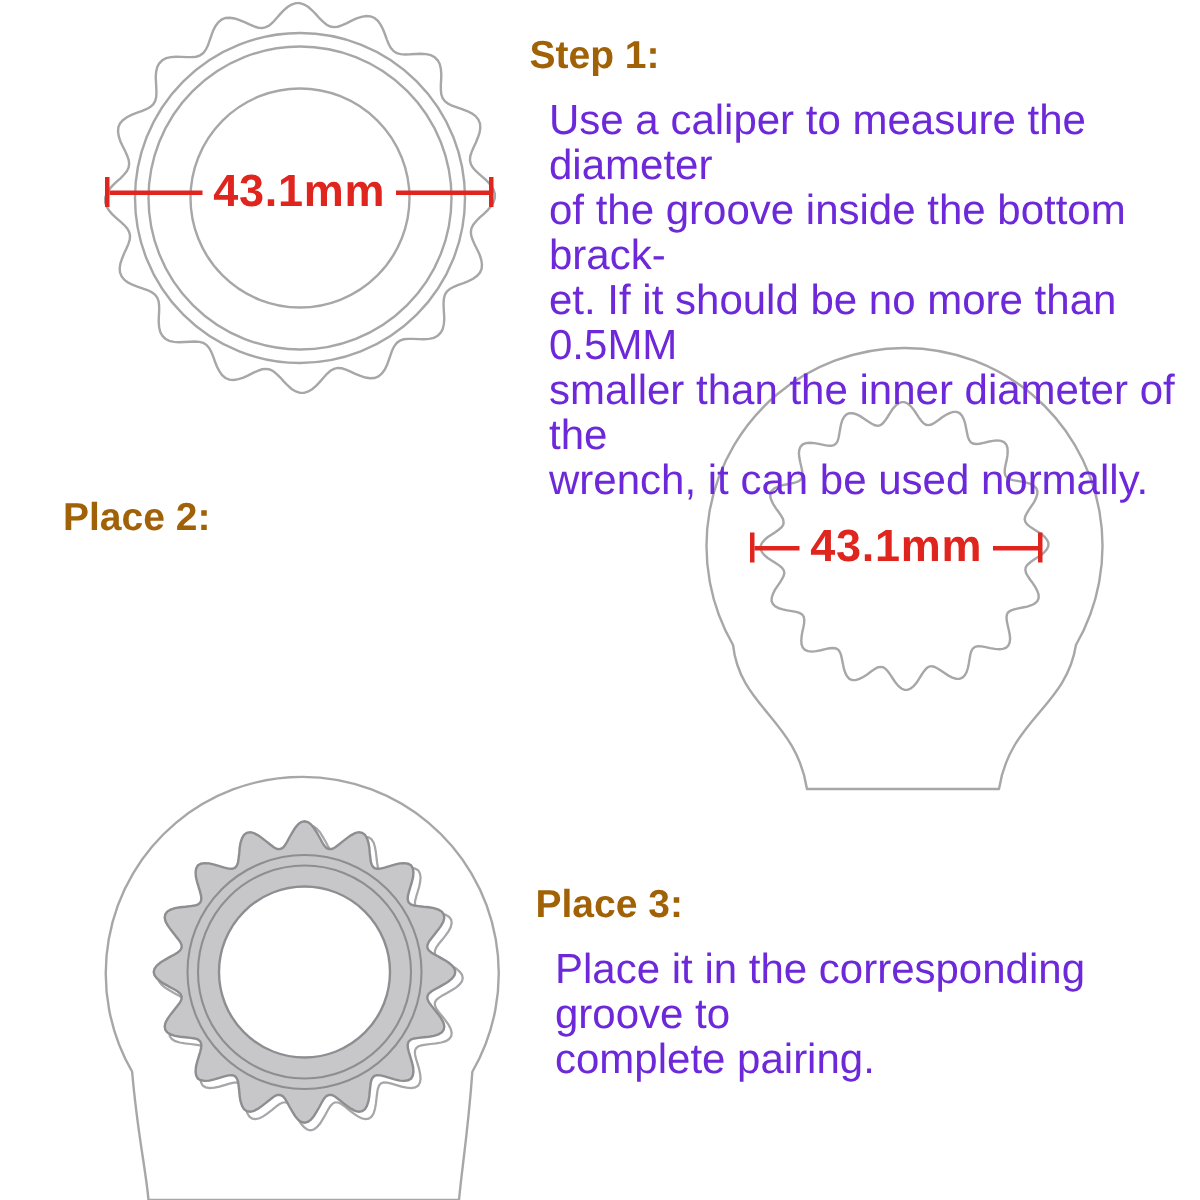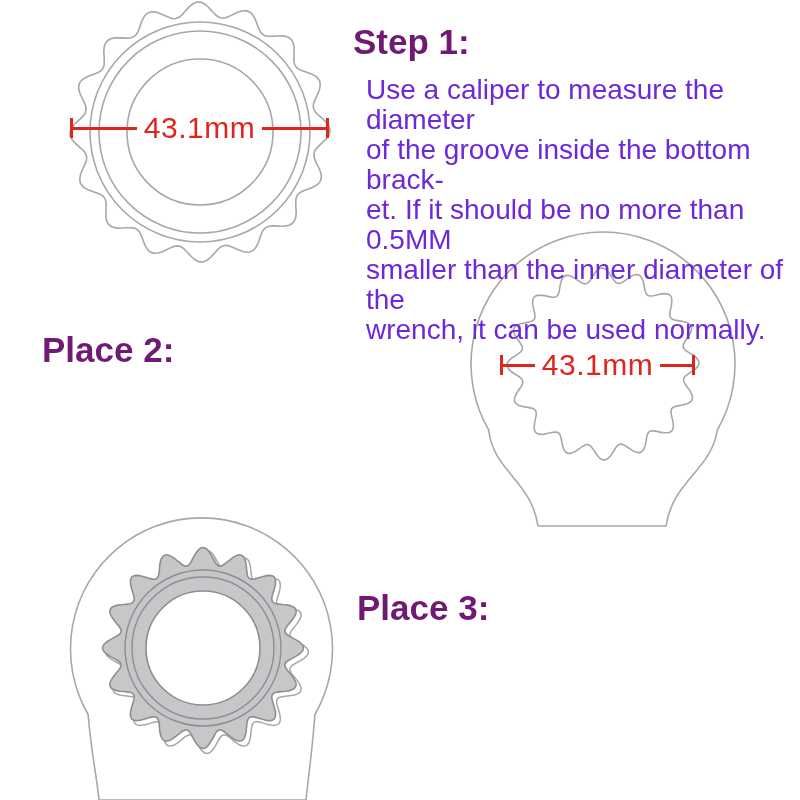--- a/index.html
+++ b/index.html
@@ -2,26 +2,26 @@
 <html><head>
 <meta charset="utf-8">
 <style>
   html,body{margin:0;padding:0;background:#fff;}
   .canvas{
     position:relative;width:800px;height:800px;overflow:hidden;background:#ffffff;
     font-family:"Liberation Sans","DejaVu Sans",sans-serif;color:#0d0d0d;
   }
   #art{position:absolute;left:0;top:0;}
   .step{position:absolute;}
-  .step h2{font-size:35px;font-weight:bold;line-height:1.15;margin:0 0 11px 0;color:#701a75;}
+  .step h2{font-size:26px;font-weight:bold;line-height:1.15;margin:0 0 11px 0;color:#a16207;}
   .step p{font-size:28px;line-height:30px;margin:13px;white-space:pre-line;color:#6d28d9;}
   .meas{position:absolute;display:flex;align-items:center;height:36px;}
   .meas .tick{width:3px;height:20px;background:currentColor;flex:0 0 auto;}
   .meas .mline{flex:1 1 auto;height:3px;background:currentColor;}
-  .meas .mlabel{flex:0 0 auto;font-size:30px;font-weight:normal;line-height:1;padding:0 7px;letter-spacing:0.5px;}
+  .meas .mlabel{flex:0 0 auto;font-size:30px;font-weight:bold;line-height:1;padding:0 7px;letter-spacing:0.5px;}
 </style>
 </head>
 <body>
 
 <div class="canvas">
 
   <svg id="art" width="800" height="800" viewBox="0 0 800 800">
     <g id="d1">
         <path d="M329.9 132.0L329.0 134.8L327.3 137.6L325.0 140.2L322.4 142.7L319.7 145.1L317.4 147.5L315.5 149.8L314.3 152.2L313.9 154.7L314.2 157.3L315.2 160.2L316.6 163.3L318.2 166.5L319.7 169.7L320.8 173.0L321.3 176.2L321.1 179.1L320.0 181.7L318.1 183.9L315.4 185.8L312.3 187.4L309.0 188.7L305.6 189.9L302.5 191.2L299.9 192.6L297.9 194.4L296.6 196.5L295.9 199.1L295.7 202.1L295.8 205.5L296.0 209.1L296.2 212.7L295.9 216.1L295.2 219.2L293.8 221.8L291.8 223.8L289.2 225.2L286.1 225.9L282.6 226.2L279.0 226.1L275.4 225.9L272.1 225.9L269.1 226.2L266.6 227.1L264.5 228.6L262.9 230.7L261.5 233.4L260.4 236.6L259.2 240.0L258.0 243.4L256.4 246.5L254.6 249.0L252.3 250.9L249.7 252.0L246.7 252.2L243.6 251.7L240.3 250.6L236.9 249.2L233.7 247.7L230.6 246.4L227.8 245.5L225.1 245.3L222.7 245.9L220.3 247.2L218.0 249.2L215.8 251.7L213.4 254.4L210.9 257.1L208.3 259.3L205.6 261.0L202.8 261.9L200.0 261.9L197.2 261.0L194.4 259.3L191.8 257.0L189.3 254.4L186.9 251.7L184.5 249.4L182.2 247.5L179.8 246.3L177.3 245.9L174.7 246.2L171.8 247.2L168.7 248.6L165.5 250.2L162.3 251.7L159.0 252.8L155.8 253.3L152.9 253.1L150.3 252.0L148.1 250.1L146.2 247.4L144.6 244.3L143.3 241.0L142.1 237.6L140.8 234.5L139.4 231.9L137.6 229.9L135.5 228.6L132.9 227.9L129.9 227.7L126.5 227.8L122.9 228.0L119.3 228.2L115.9 227.9L112.8 227.2L110.2 225.8L108.2 223.8L106.8 221.2L106.1 218.1L105.8 214.6L105.9 211.0L106.1 207.4L106.1 204.1L105.8 201.1L104.9 198.6L103.4 196.5L101.3 194.9L98.6 193.5L95.4 192.4L92.0 191.2L88.6 190.0L85.5 188.4L83.0 186.6L81.1 184.3L80.0 181.7L79.8 178.7L80.3 175.6L81.4 172.3L82.8 168.9L84.3 165.7L85.6 162.6L86.5 159.8L86.7 157.1L86.1 154.7L84.8 152.3L82.8 150.0L80.3 147.8L77.6 145.4L74.9 142.9L72.7 140.3L71.0 137.6L70.1 134.8L70.1 132.0L71.0 129.2L72.7 126.4L75.0 123.8L77.6 121.3L80.3 118.9L82.6 116.5L84.5 114.2L85.7 111.8L86.1 109.3L85.8 106.7L84.8 103.8L83.4 100.7L81.8 97.5L80.3 94.3L79.2 91.0L78.7 87.8L78.9 84.9L80.0 82.3L81.9 80.1L84.6 78.2L87.7 76.6L91.0 75.3L94.4 74.1L97.5 72.8L100.1 71.4L102.1 69.6L103.4 67.5L104.1 64.9L104.3 61.9L104.2 58.5L104.0 54.9L103.8 51.3L104.1 47.9L104.8 44.8L106.2 42.2L108.2 40.2L110.8 38.8L113.9 38.1L117.4 37.8L121.0 37.9L124.6 38.1L127.9 38.1L130.9 37.8L133.4 36.9L135.5 35.4L137.1 33.3L138.5 30.6L139.6 27.4L140.8 24.0L142.0 20.6L143.6 17.5L145.4 15.0L147.7 13.1L150.3 12.0L153.3 11.8L156.4 12.3L159.7 13.4L163.1 14.8L166.3 16.3L169.4 17.6L172.2 18.5L174.9 18.7L177.3 18.1L179.7 16.8L182.0 14.8L184.2 12.3L186.6 9.6L189.1 6.9L191.7 4.7L194.4 3.0L197.2 2.1L200.0 2.1L202.8 3.0L205.6 4.7L208.2 7.0L210.7 9.6L213.1 12.3L215.5 14.6L217.8 16.5L220.2 17.7L222.7 18.1L225.3 17.8L228.2 16.8L231.3 15.4L234.5 13.8L237.7 12.3L241.0 11.2L244.2 10.7L247.1 10.9L249.7 12.0L251.9 13.9L253.8 16.6L255.4 19.7L256.7 23.0L257.9 26.4L259.2 29.5L260.6 32.1L262.4 34.1L264.5 35.4L267.1 36.1L270.1 36.3L273.5 36.2L277.1 36.0L280.7 35.8L284.1 36.1L287.2 36.8L289.8 38.2L291.8 40.2L293.2 42.8L293.9 45.9L294.2 49.4L294.1 53.0L293.9 56.6L293.9 59.9L294.2 62.9L295.1 65.4L296.6 67.5L298.7 69.1L301.4 70.5L304.6 71.6L308.0 72.8L311.4 74.0L314.5 75.6L317.0 77.4L318.9 79.7L320.0 82.3L320.2 85.3L319.7 88.4L318.6 91.7L317.2 95.1L315.7 98.3L314.4 101.4L313.5 104.2L313.3 106.9L313.9 109.3L315.2 111.7L317.2 114.0L319.7 116.2L322.4 118.6L325.1 121.1L327.3 123.7L329.0 126.4L329.9 129.2L329.9 132.0Z" fill="none" stroke="#a7a7a9" stroke-width="1.6"></path>
         <circle cx="200" cy="132" r="110" fill="none" stroke="#a7a7a9" stroke-width="1.6"></circle>
@@ -66,15 +66,17 @@
 smaller than the inner diameter of the
 wrench, it can be used normally.</p>
   </section>
 
   <section class="step" id="step2" style="left:42px;top:330px;width:440px;">
     <h2>Place 2:</h2>
   </section>
 
   <section class="step" id="step3" style="left:357px;top:588px;width:440px;">
     <h2>Place 3:</h2>
+    <p>Place it in the corresponding groove to
+complete pairing.</p>
   </section>
 
 </div>
 
 </body></html>

